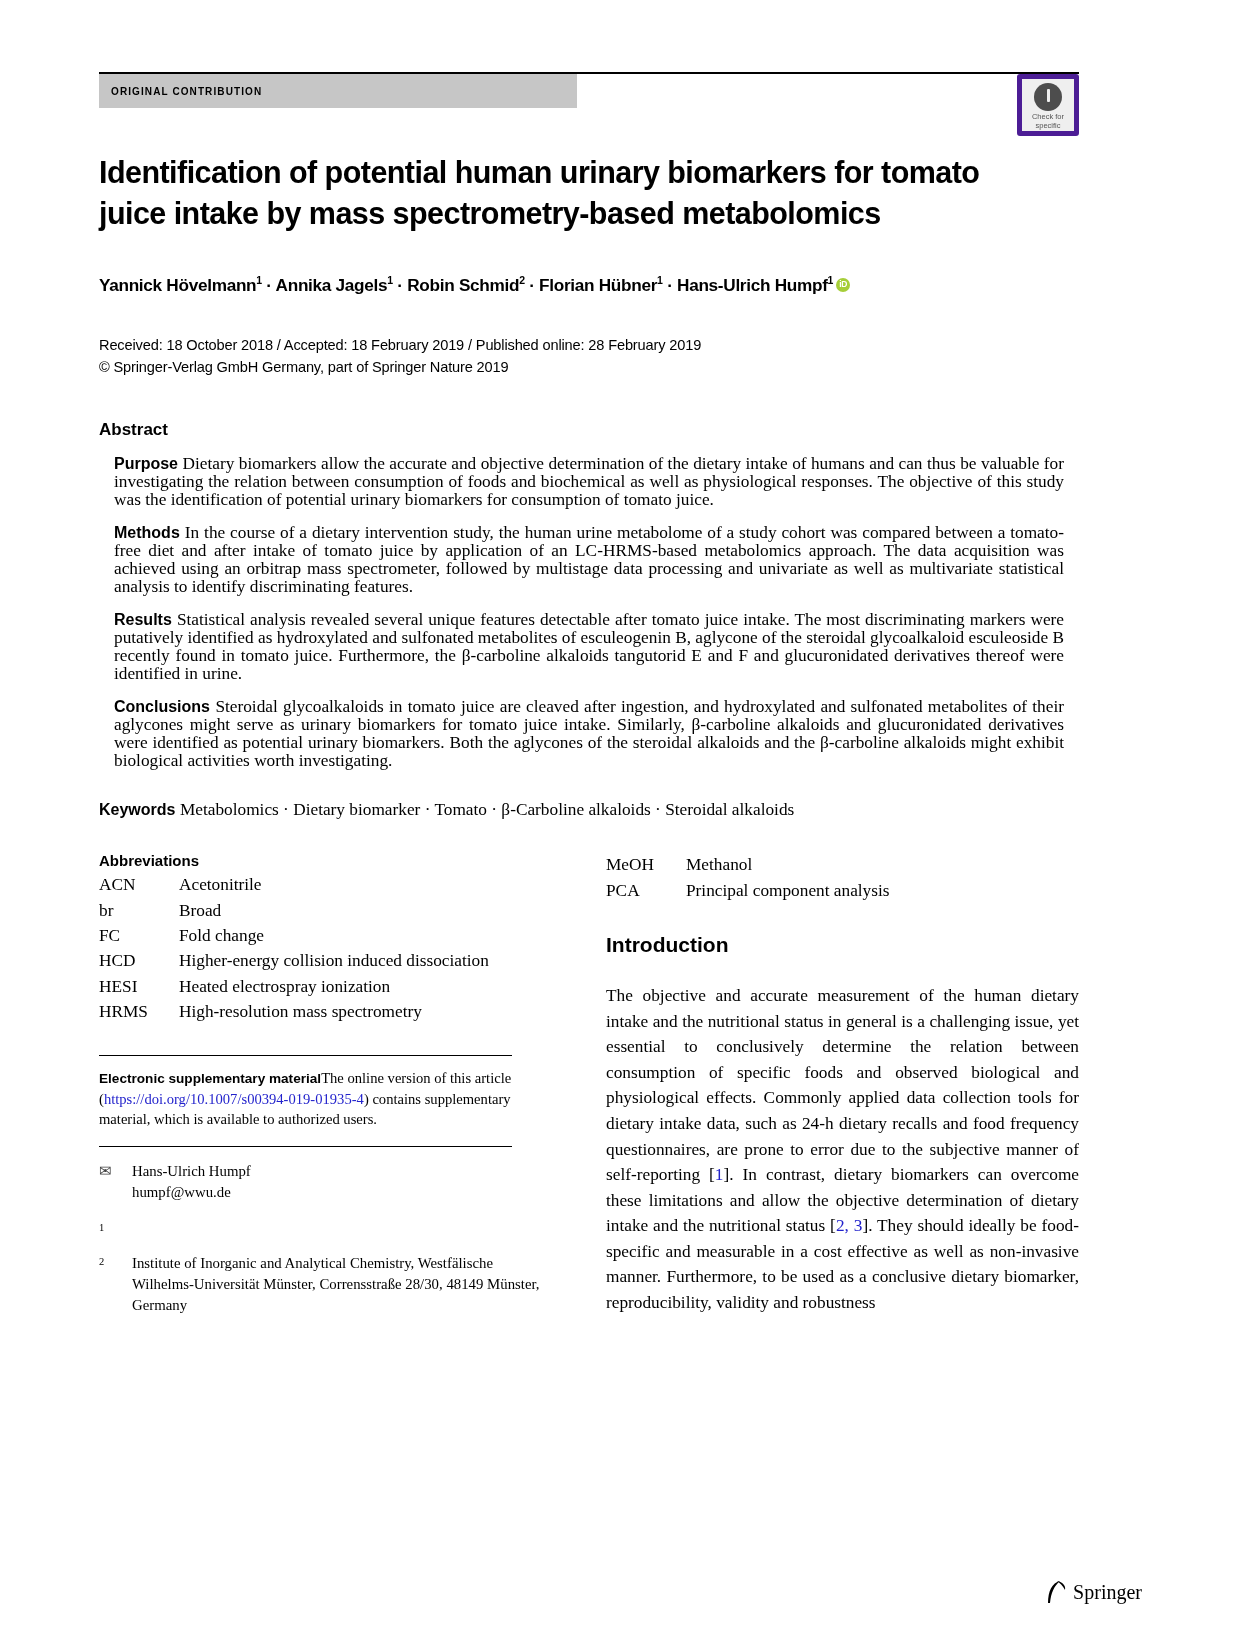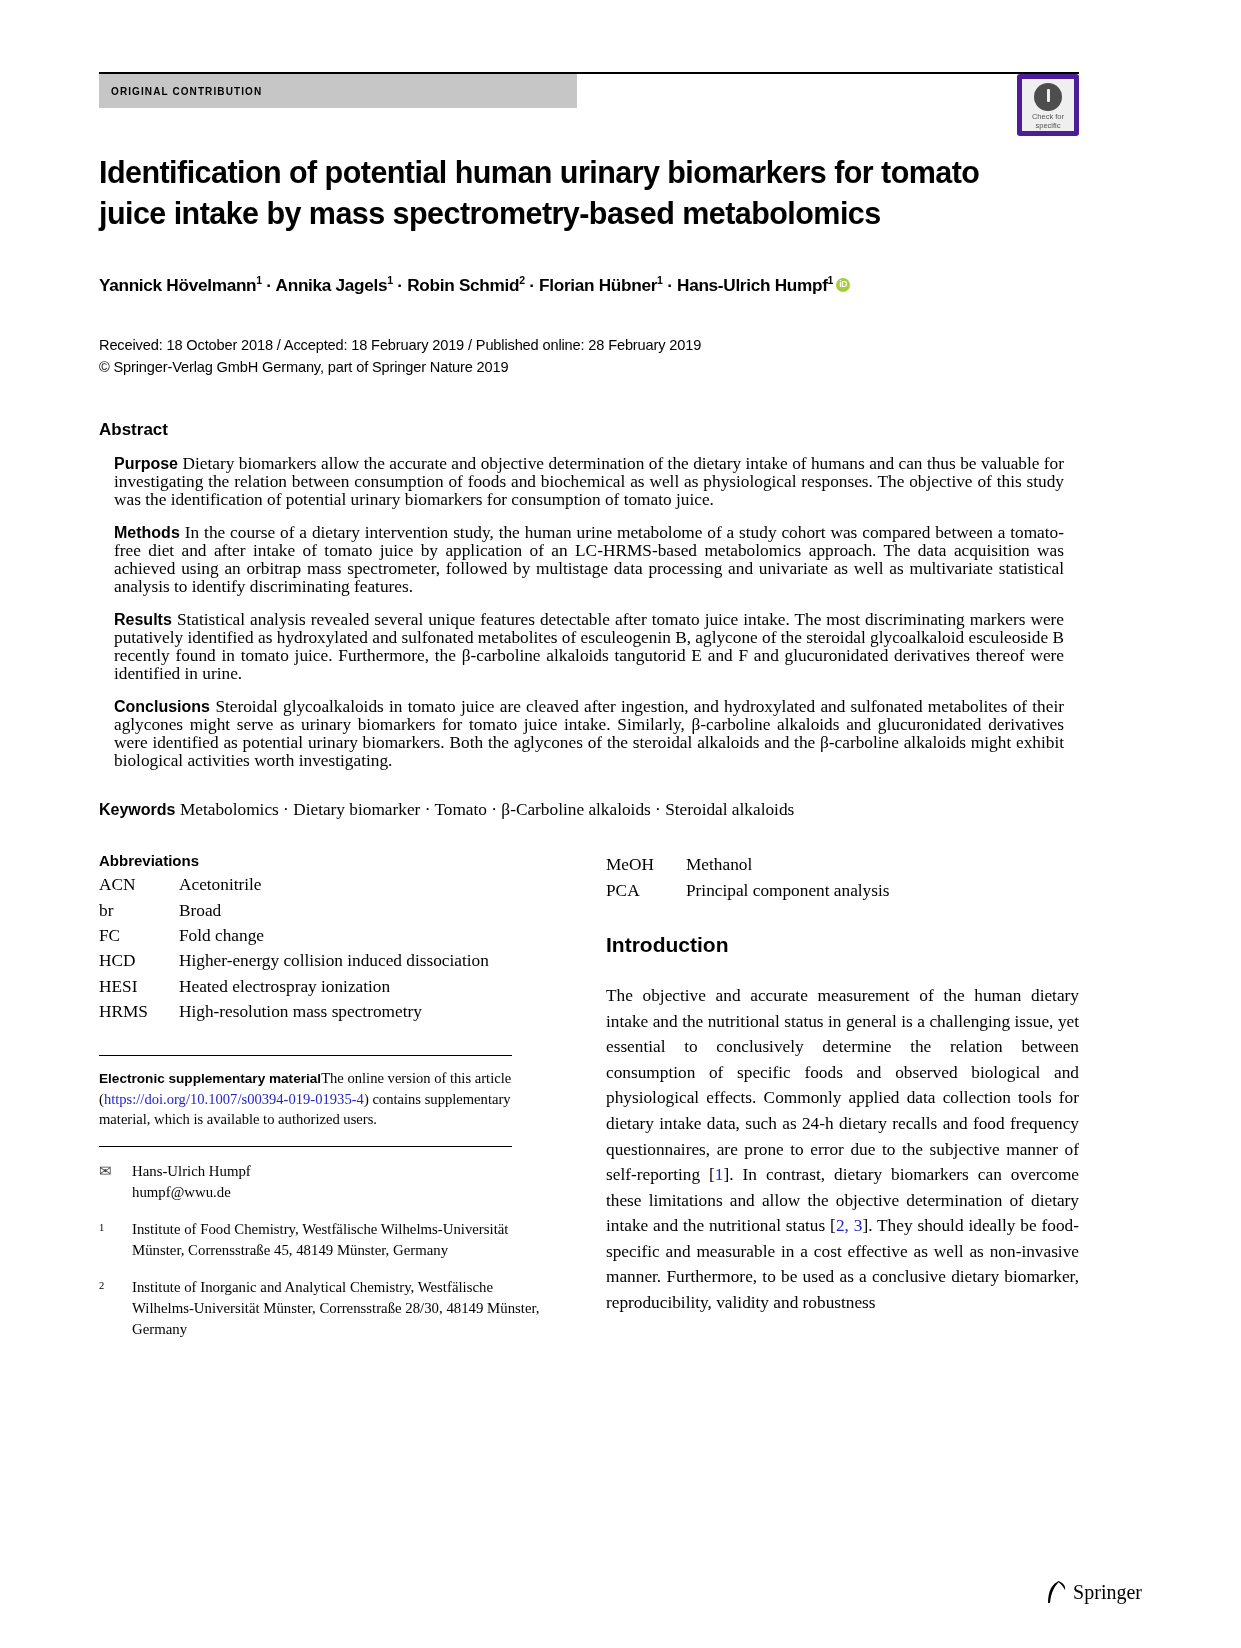--- a/index.html
+++ b/index.html
@@ -400,21 +400,20 @@
         <div class="contact">
           <div class="env">✉</div>
           <div>
             <div>Hans-Ulrich Humpf</div>
             <div>humpf@wwu.de</div>
           </div>
         </div>
 
         <div class="aff">
           <div class="num">1</div>
-          <div class="txt">Institute of Food Chemistry, Westfälische Wilhelms-Universität Münster, Corrensstraße 45, 48149 Münster, Germany</div>
         </div>
         <div class="aff">
           <div class="num">2</div>
           <div class="txt">Institute of Inorganic and Analytical Chemistry, Westfälische Wilhelms-Universität Münster, Corrensstraße 28/30, 48149 Münster, Germany</div>
         </div>
       </div>
 
       <div class="col right">
         <table class="abbr-table">
           <tbody>

